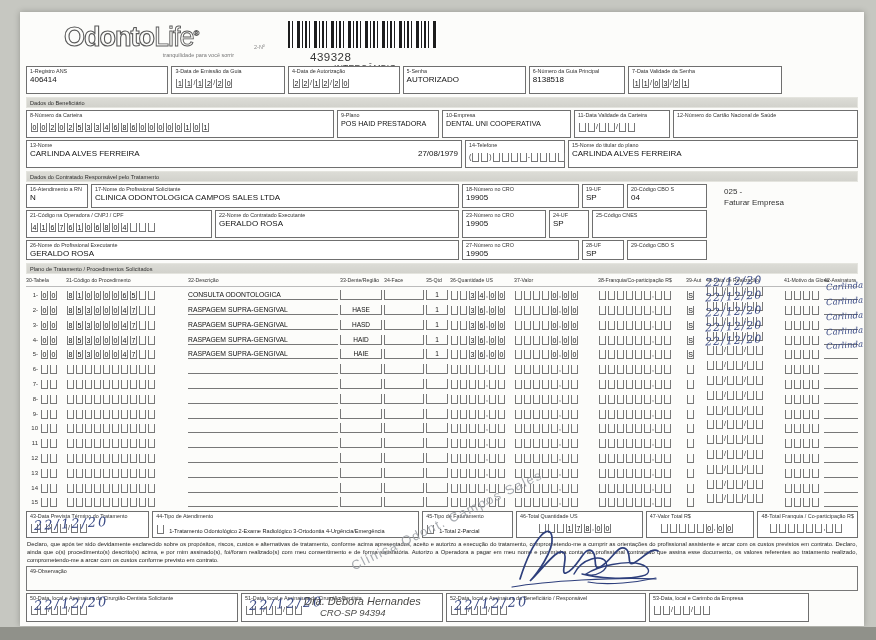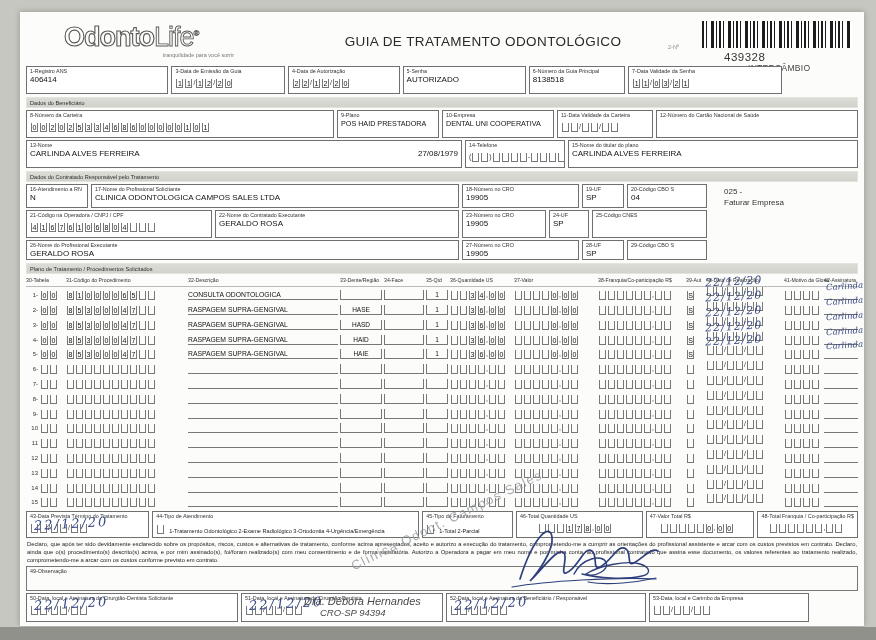--- a/index.html
+++ b/index.html
@@ -94,21 +94,20 @@
 </head>
 <body>
 
 <div class="page">
 
   <div class="hdr">
     <div class="logo-block">
       <div class="logo-text"><span>Odonto</span><span class="lite">Life</span><span class="logo-reg">®</span></div>
       <div class="tagline">tranquilidade para você sorrir</div>
     </div>
-    <div class="title">GUIA DE TRATAMENTO ODONTOLÓGICO</div>
     <div class="code-block">
       <span class="bc-label">2-Nº</span>
       <div class="barcode"></div>
       <div class="bc-number">439328</div>
       <div class="bc-note">INTERCÂMBIO</div>
     </div>
   </div>
 
   <div class="frow" style="margin-right:76px">
     <div class="fbox" style="width:148px">
@@ -140,21 +139,21 @@
   <div class="secbar">Dados do Beneficiário</div>
   <div class="frow">
     <div class="fbox" style="width:308px">
       <div class="flabel">8-Número da Carteira</div>
       <span class="comb"><span class="cc">0</span><span class="cc">0</span><span class="cc">2</span><span class="cc">0</span><span class="cc">2</span><span class="cc">5</span><span class="cc">3</span><span class="cc">3</span><span class="cc">4</span><span class="cc">6</span><span class="cc">8</span><span class="cc">6</span><span class="cc">0</span><span class="cc">0</span><span class="cc">0</span><span class="cc">0</span><span class="cc">0</span><span class="cc">1</span><span class="cc">0</span><span class="cc">1</span></span>
     </div>
     <div class="fbox" style="width:102px">
       <div class="flabel">9-Plano</div>
       <div class="fvalue" style="font-size:7.2px">POS HAID PRESTADORA</div>
     </div>
-    <div class="fbox" style="width:112px">
+    <div class="fbox" style="width:129px">
       <div class="flabel">10-Empresa</div>
       <div class="fvalue" style="font-size:7.2px">DENTAL UNI COOPERATIVA</div>
     </div>
     <div class="fbox" style="width:96px">
       <div class="flabel">11-Data Validade da Carteira</div>
       <span class="comb"><span class="cc"></span><span class="cc"></span><span class="cs">/</span><span class="cc"></span><span class="cc"></span><span class="cs">/</span><span class="cc"></span><span class="cc"></span></span>
     </div>
     <div class="fbox" style="flex:1">
       <div class="flabel">12-Número do Cartão Nacional de Saúde</div>
       <div class="fvalue"></div>

